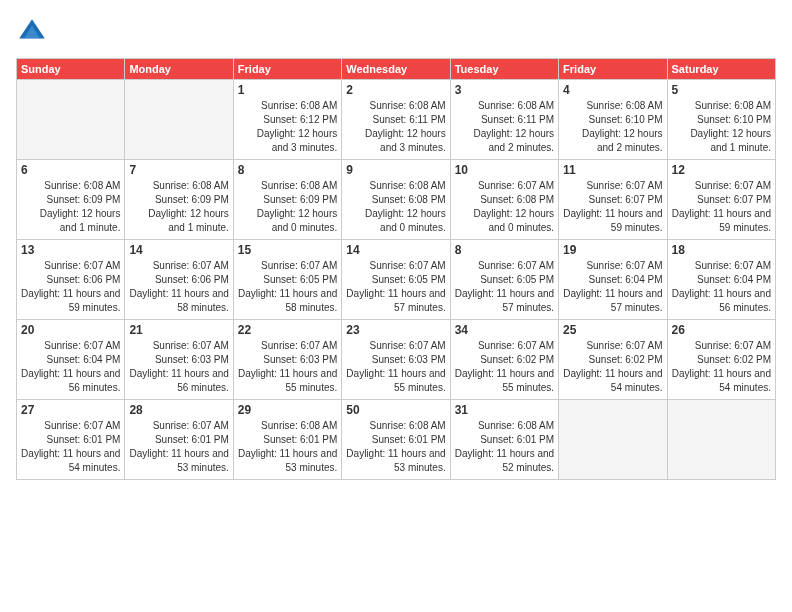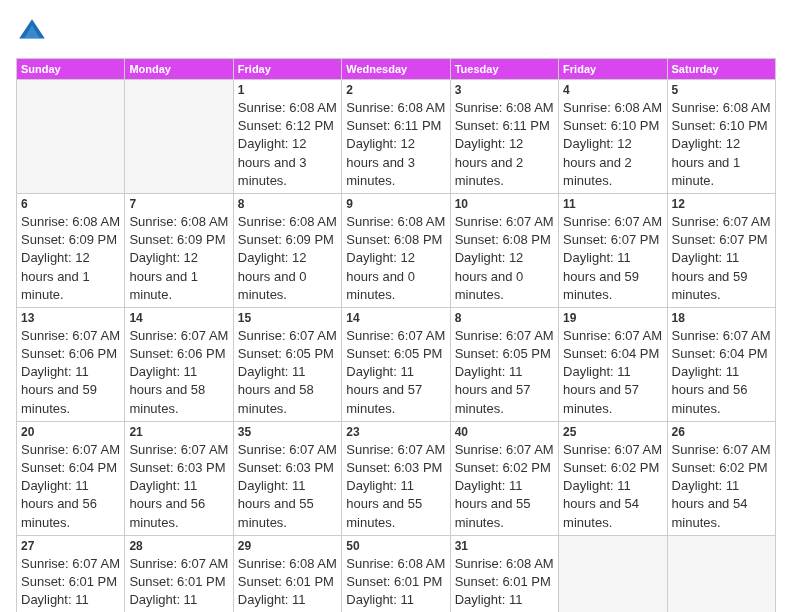--- a/index.html
+++ b/index.html
@@ -57,21 +57,21 @@
     .location {
       font-size: 13px;
       color: #555;
     }
     .calendar {
       width: 100%;
       border-collapse: collapse;
       table-layout: fixed;
     }
     .calendar th {
-      background: #d946ef;
+      background: #ef4444;
       color: #fff;
       font-size: 11px;
       font-weight: bold;
       padding: 4px 4px;
       border: 1px solid #ccc;
       text-align: left;
     }
     .calendar td {
       border: 1px solid #ccc;
       vertical-align: top;
@@ -85,23 +85,24 @@
       background: #f5f5f5;
     }
     .day-num {
       font-size: 12px;
       font-weight: bold;
       color: #333;
       display: block;
       margin-bottom: 2px;
     }
     .day-info {
-      font-size: 13px;
+      font-size: 10px;
       color: #333;
       line-height: 1.4;
+      text-align: right;
     }
     .week-row td {
       height: 80px;
     }
   </style>
 </head>
 <body>
 
 <div class="page">
   <div class="header">
@@ -284,35 +285,35 @@
 and 56 minutes.</div>
           </td>
           <td>
             <span class="day-num">21</span>
             <div class="day-info">Sunrise: 6:07 AM
 Sunset: 6:03 PM
 Daylight: 11 hours
 and 56 minutes.</div>
           </td>
           <td>
-            <span class="day-num">35</span>
+            <span class="day-num">22</span>
             <div class="day-info">Sunrise: 6:07 AM
 Sunset: 6:03 PM
 Daylight: 11 hours
 and 55 minutes.</div>
           </td>
           <td>
             <span class="day-num">23</span>
             <div class="day-info">Sunrise: 6:07 AM
 Sunset: 6:03 PM
 Daylight: 11 hours
 and 55 minutes.</div>
           </td>
           <td>
-            <span class="day-num">40</span>
+            <span class="day-num">34</span>
             <div class="day-info">Sunrise: 6:07 AM
 Sunset: 6:02 PM
 Daylight: 11 hours
 and 55 minutes.</div>
           </td>
           <td>
             <span class="day-num">25</span>
             <div class="day-info">Sunrise: 6:07 AM
 Sunset: 6:02 PM
 Daylight: 11 hours

